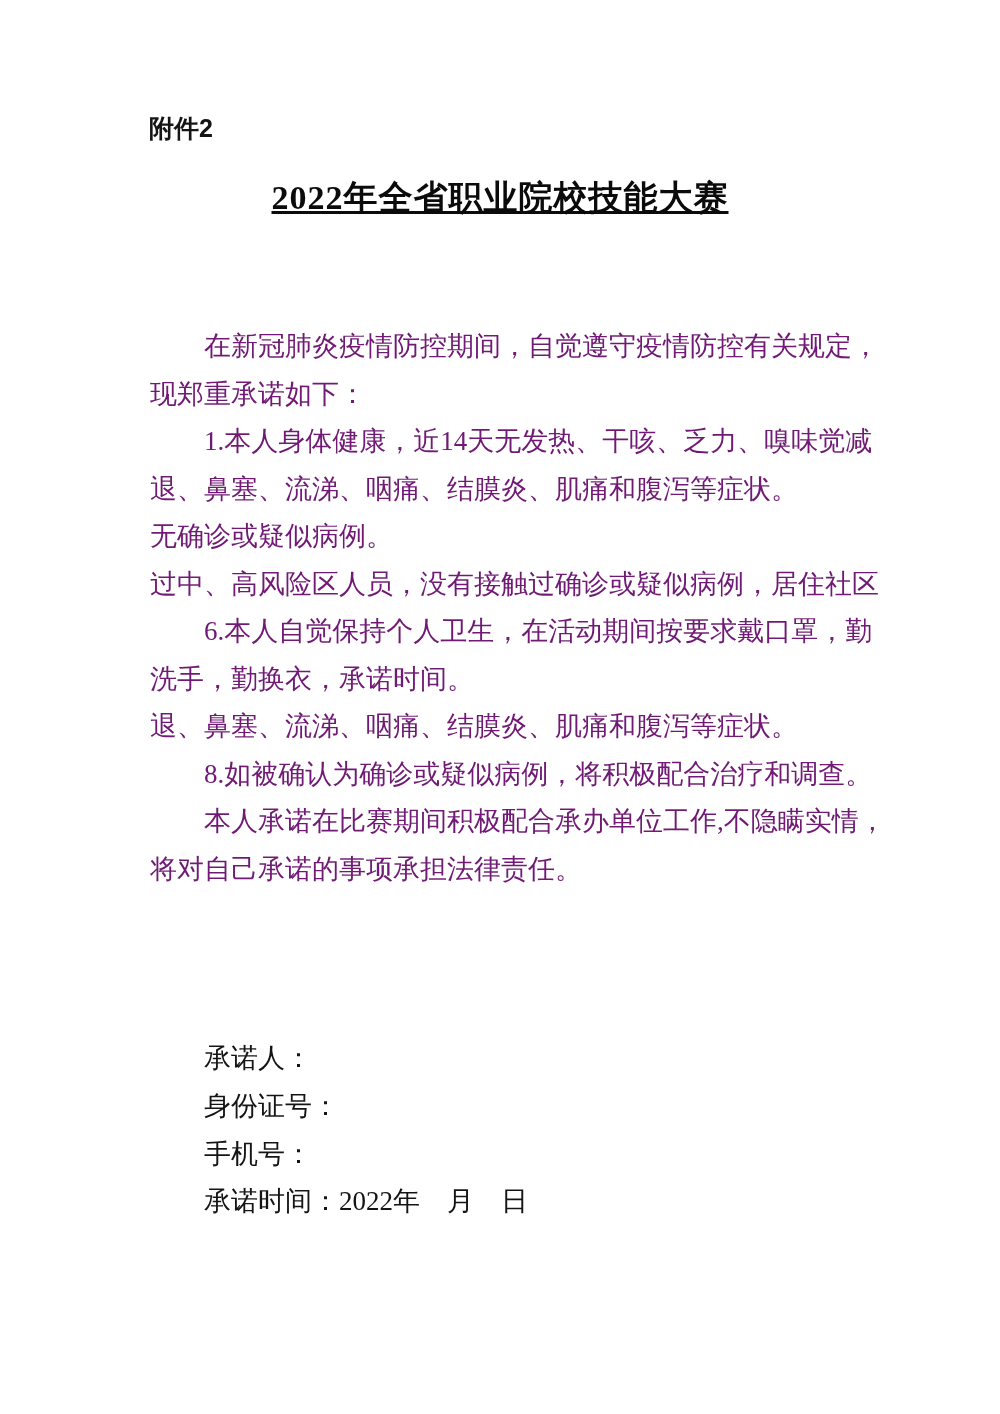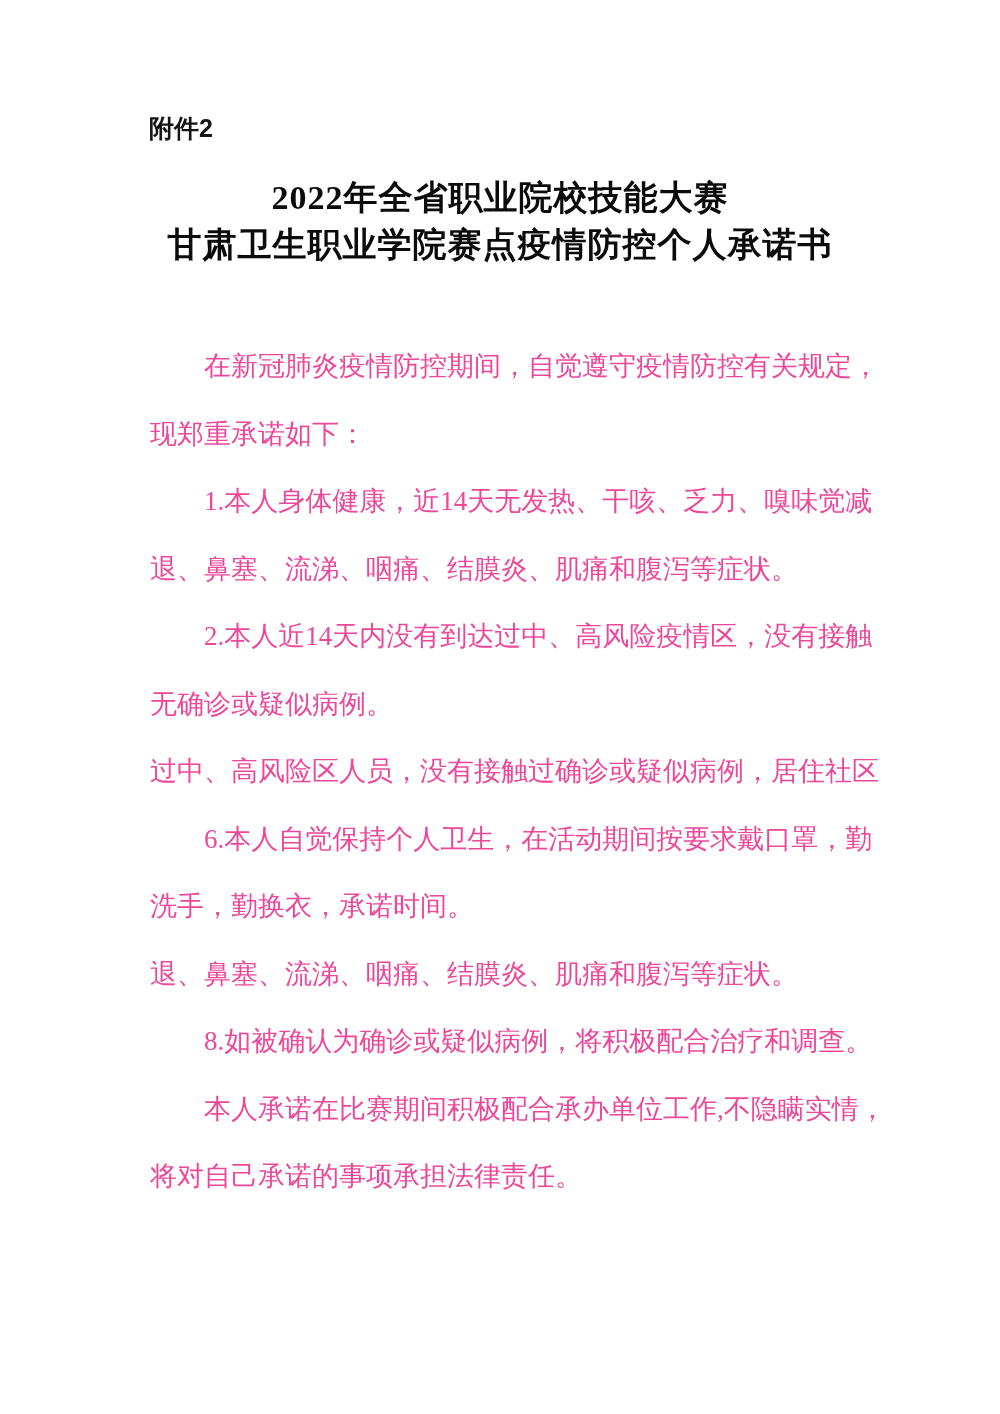--- a/index.html
+++ b/index.html
@@ -30,34 +30,34 @@
     position: absolute;
     left: 30px;
     right: 30px;
     top: 174px;
     text-align: center;
     font-weight: 700;
     font-size: 34px;
     line-height: 47px;
     letter-spacing: 1px;
     color: #0b0b0b;
+    text-decoration: underline;
   }
   .doc-body {
     position: absolute;
     left: 150px;
     top: 323px;
     width: 740px;
   }
   .line {
     height: 47.5px;
     line-height: 47.5px;
     font-size: 27px;
     white-space: nowrap;
-    color: #ec4899;
-    margin-top: 20px;
+    color: #701a75;
   }
   .line.indent {
     padding-left: 54px;
   }
   .u {
     text-underline-offset: 8px;
     text-decoration-thickness: 1.5px;
   }
   .signature-block {
     position: absolute;
@@ -74,33 +74,37 @@
 </style>
 </head>
 <body>
 
 <div class="page">
 
   <div class="attachment">附件2</div>
 
   <div class="title-block">
     <div>2022年全省职业院校技能大赛</div>
-    <div>甘肃卫生职业学院赛点疫情防控个人承诺书</div>
   </div>
 
   <div class="doc-body">
       <div class="line indent"><span>在新冠肺炎疫情防控期间，自觉遵守疫情防控有关规定，</span></div>
       <div class="line"><span>现郑重承诺如下：</span></div>
       <div class="line indent"><span class="u">1.本人身体健康，近14天无发热、干咳、乏力、嗅味觉减</span></div>
       <div class="line"><span class="u">退、鼻塞、流涕、咽痛、结膜炎、肌痛和腹泻等症状。</span></div>
-      <div class="line indent"><span>2.本人近14天内没有到达过中、高风险疫情区，没有接触</span></div>
       <div class="line"><span>无确诊</span><span class="u">或疑似病例</span><span>。</span></div>
       <div class="line"><span>过中、高风险区人员，没有接触过确诊或疑似病例，居住社区</span></div>
       <div class="line indent"><span>6.本人自觉保持个人卫生，在活动期间按要求戴口罩，勤</span></div>
       <div class="line"><span>洗手，勤换衣，承诺时间。</span></div>
       <div class="line"><span class="u">退、鼻塞、流涕、咽痛、结膜炎、肌痛和腹泻等症状</span><span>。</span></div>
       <div class="line indent"><span>8.如被确认为确诊或疑似病例，将积极配合治疗和调查。</span></div>
       <div class="line indent"><span>本人承诺在比赛期间积极配合承办单位工作,不隐瞒实情，</span></div>
       <div class="line"><span>将对自己承诺的事项承担法律责任。</span></div>
     </div>
 
+  <div class="signature-block">
+      <div class="sig-line">承诺人：</div>
+      <div class="sig-line">身份证号：</div>
+      <div class="sig-line">手机号：</div>
+      <div class="sig-line">承诺时间：2022年　月　日</div>
+    </div>
 
 </div>
 
 </body></html>

